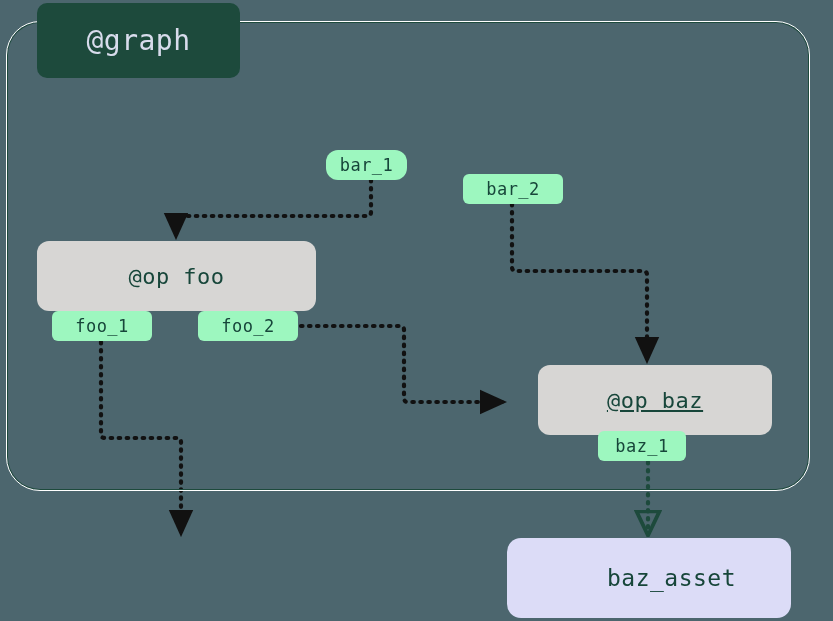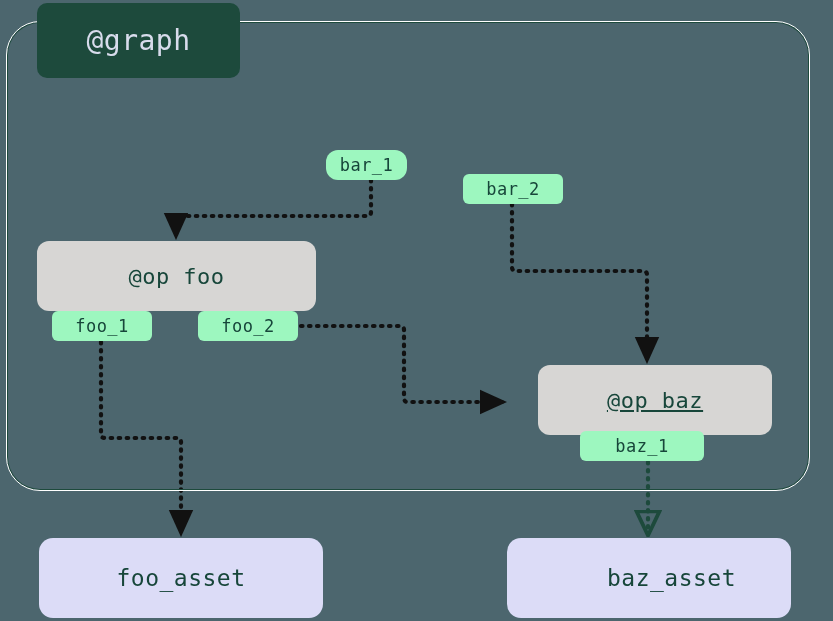--- a/index.html
+++ b/index.html
@@ -81,21 +81,21 @@
     justify-content: center;
     color: #17463a;
     font-size: 17px;
     letter-spacing: 0.5px;
     box-sizing: border-box;
   }
   .chip.bar1 { left: 326px; top: 150px; width: 81px; border-radius: 12px; }
   .chip.bar2 { left: 463px; top: 150px; width: 100px; margin-top: 24px; }
   .chip.foo1 { left: 52px;  top: 311px; width: 100px; text-align: center; }
   .chip.foo2 { left: 198px; top: 311px; width: 100px; }
-  .chip.baz1 { left: 580px; top: 431px; width: 124px; }
+  .chip.baz1 { left: 598px; top: 431px; width: 88px; }
 
   
   .asset-node {
     position: absolute;
     background: #dcdcf7;
     border-radius: 14px;
     display: flex;
     align-items: center;
     justify-content: center;
     color: #17463a;
@@ -137,16 +137,15 @@
 
   <div class="op-node foo">@op foo</div>
   <div class="op-node baz">@op baz</div>
 
   <div class="chip bar1">bar_1</div>
   <div class="chip bar2">bar_2</div>
   <div class="chip foo1">foo_1</div>
   <div class="chip foo2">foo_2</div>
   <div class="chip baz1">baz_1</div>
 
-  <div class="asset-node foo-asset">foo_asset</div>
   <div class="asset-node baz-asset">baz_asset</div>
 
 </div>
 
 </body></html>

